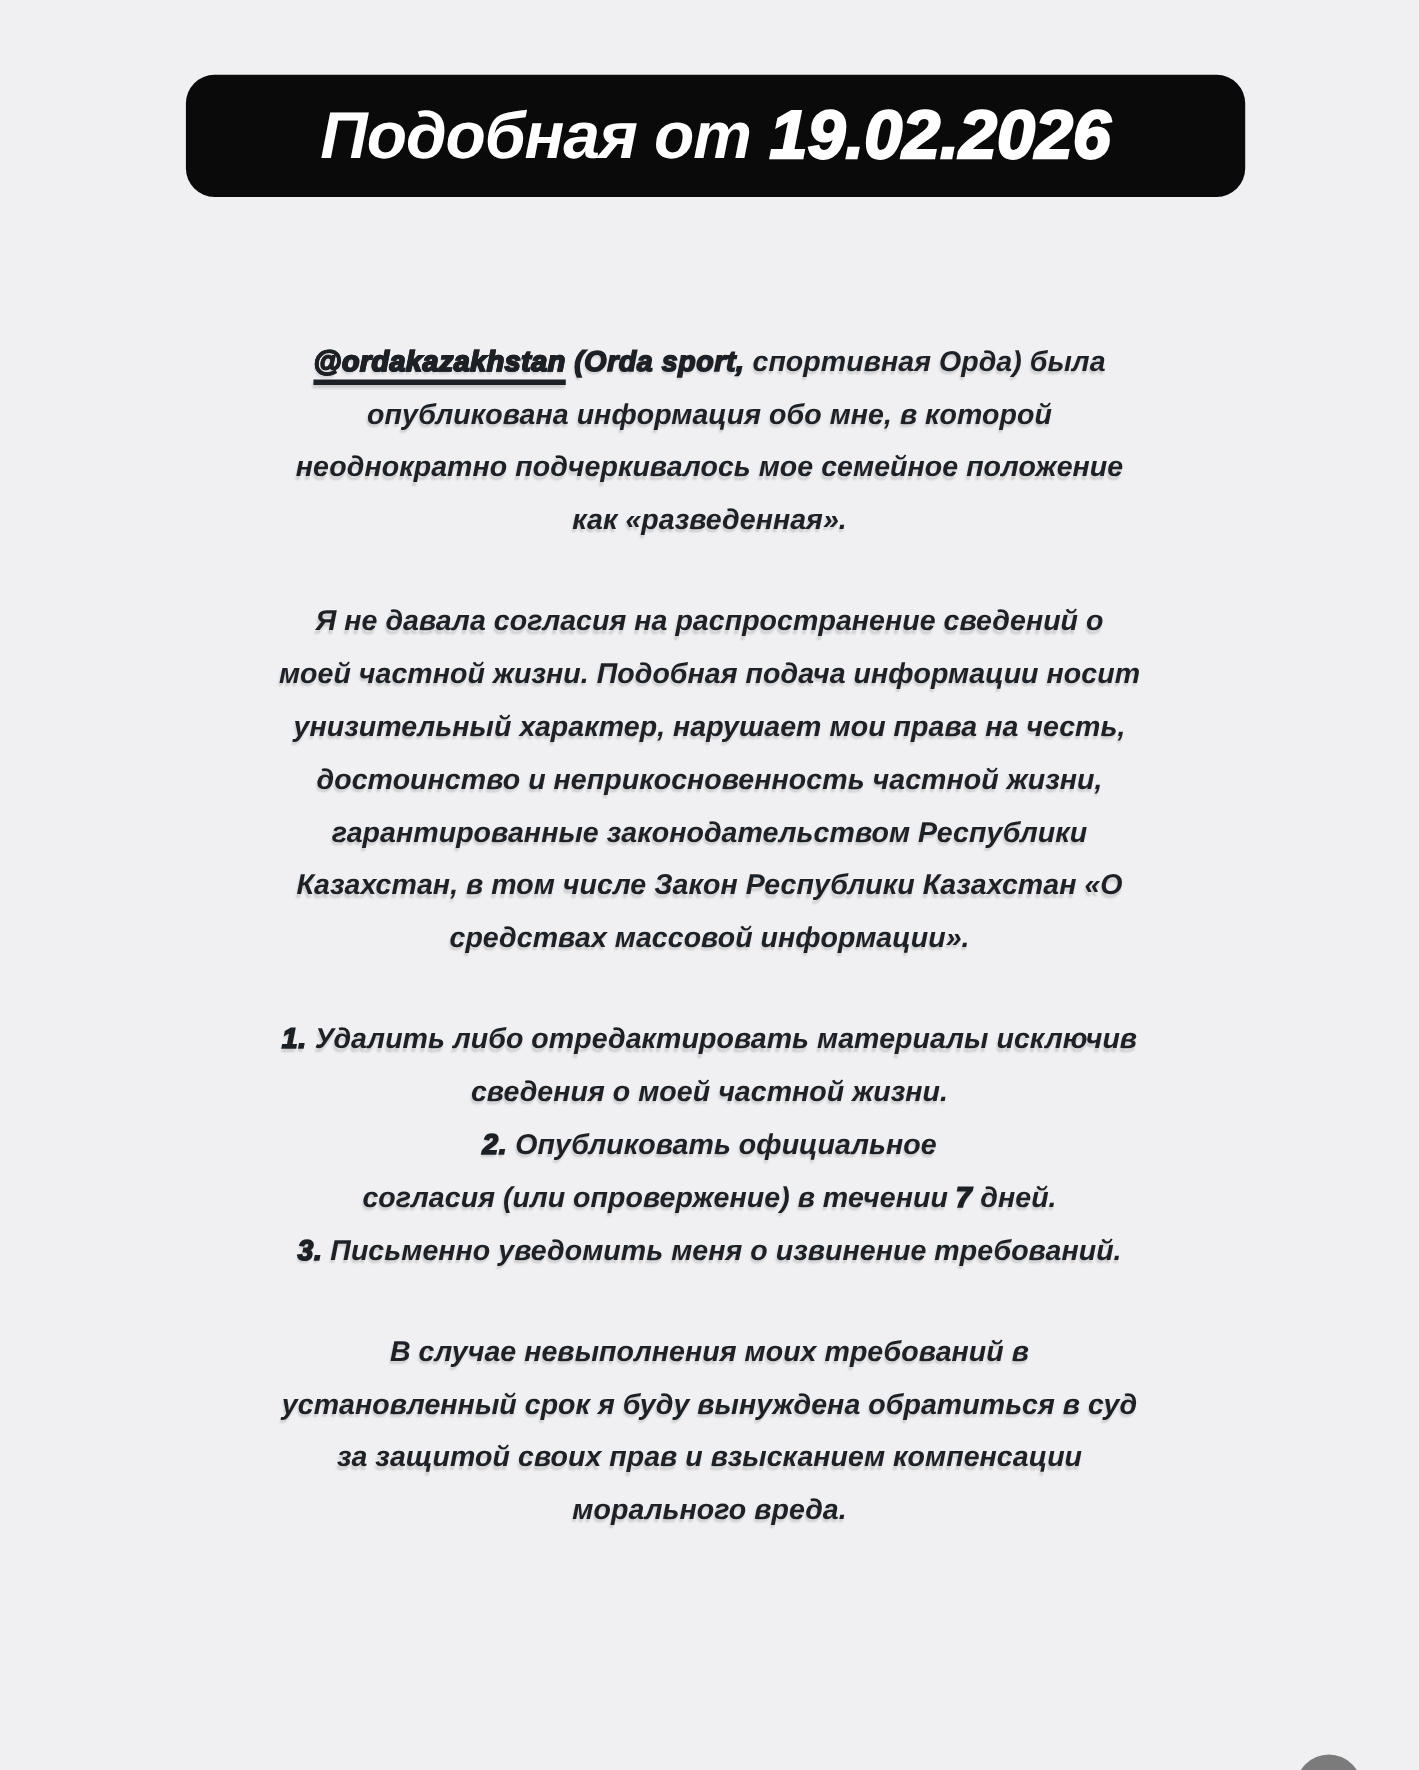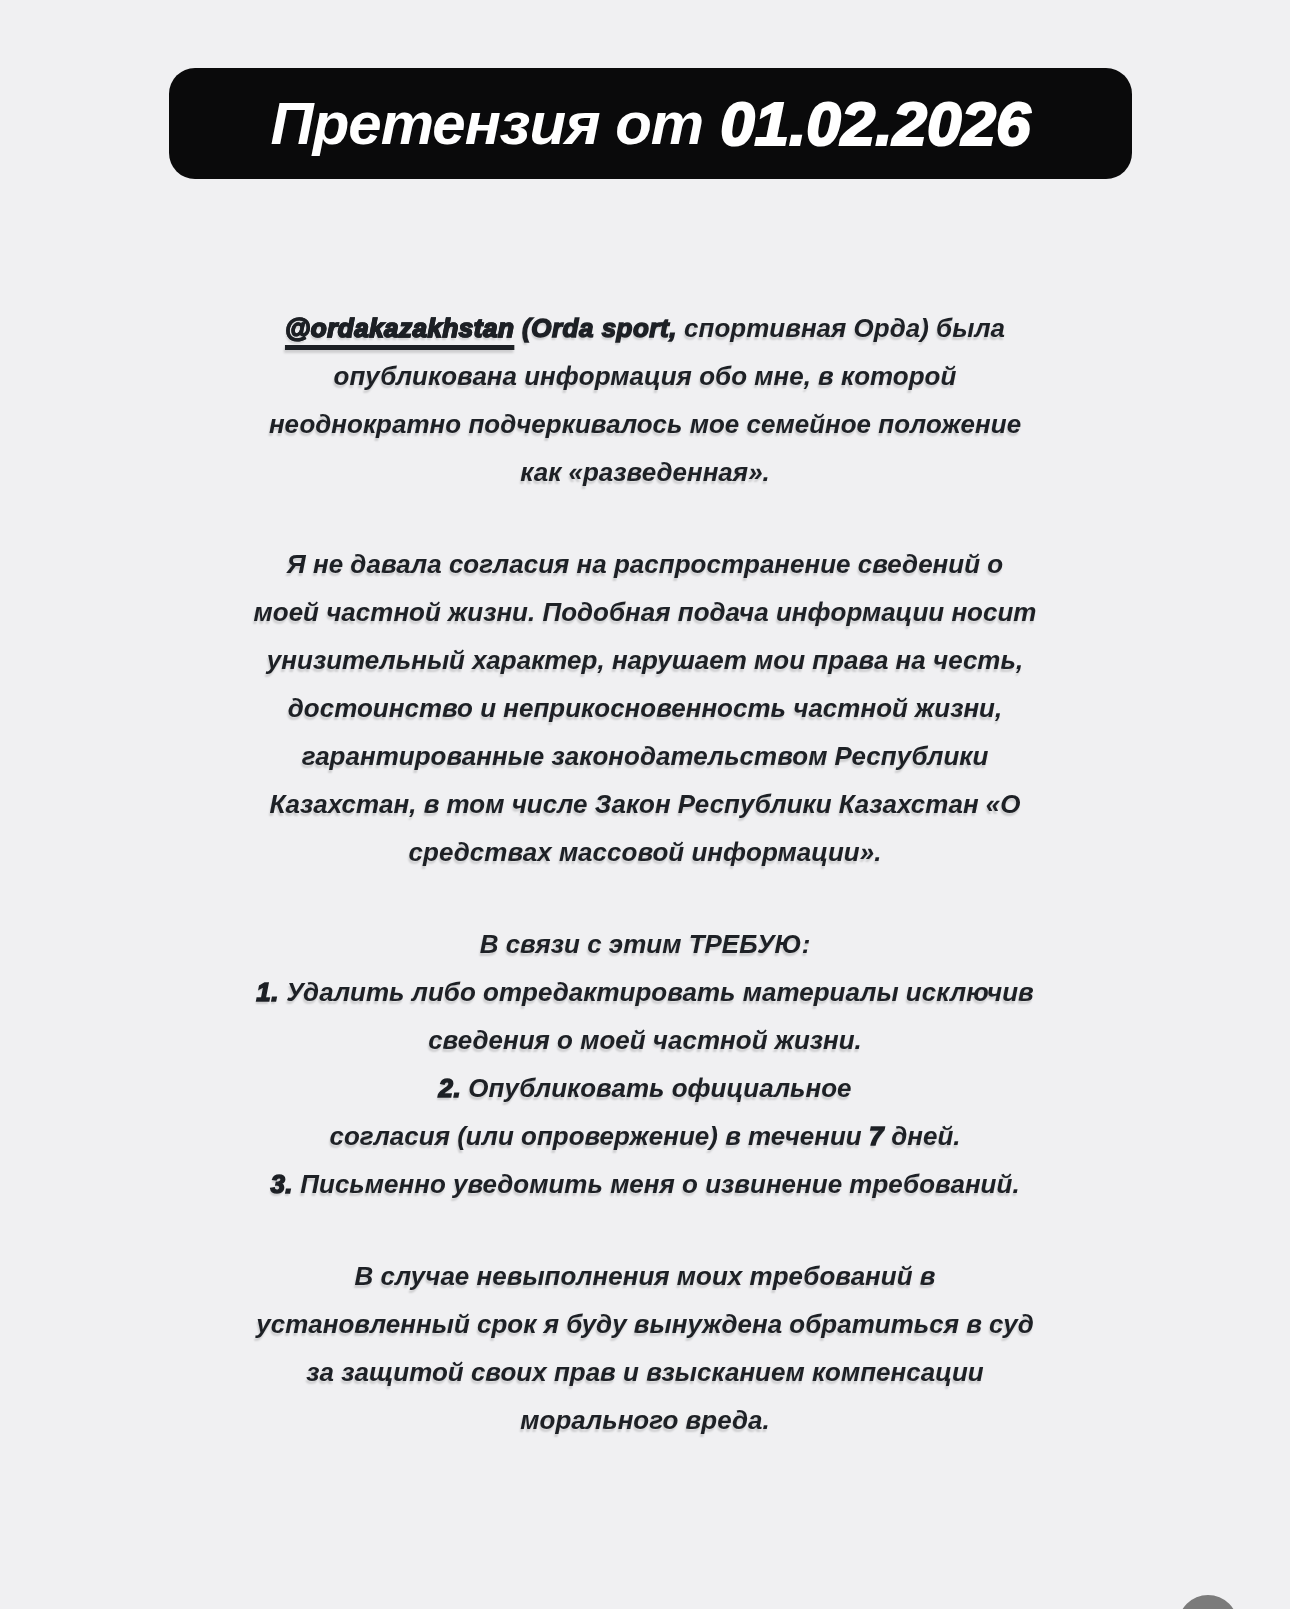--- a/index.html
+++ b/index.html
@@ -86,35 +86,34 @@
     border-radius: 50%;
     background: var(--avatar-gray);
   }
 </style>
 </head>
 <body>
 
 <div class="canvas">
 
   <div class="title-box">
-    <span class="title-left">Претензия от</span>
-    <span class="title-date">01.02.2026</span>
+    <span class="title-left">Подобная от</span>
+    <span class="title-date">19.02.2026</span>
   </div>
 
   <div class="body-text" id="paragraphs"><div class="para"><span class="heavy underline">@ordakazakhstan</span><span class="heavy"> (Orda sport,</span><span> спортивная Орда) была
 опубликована информация обо мне, в которой
 неоднократно подчеркивалось мое семейное положение
 как «разведенная».</span></div><div class="para"><span>Я не давала согласия на распространение сведений о
 моей частной жизни. Подобная подача информации носит
 унизительный характер, нарушает мои права на честь,
 достоинство и неприкосновенность частной жизни,
 гарантированные законодательством Республики
 Казахстан, в том числе Закон Республики Казахстан «О
-средствах массовой информации».</span></div><div class="para"><span>В связи с этим ТРЕБУЮ:
-</span><span class="heavy">1.</span><span> Удалить либо отредактировать материалы исключив
+средствах массовой информации».</span></div><div class="para"><span class="heavy">1.</span><span> Удалить либо отредактировать материалы исключив
 сведения о моей частной жизни.
 </span><span class="heavy">2.</span><span> Опубликовать официальное
 согласия (или опровержение) в течении </span><span class="heavy">7</span><span> дней.
 </span><span class="heavy">3.</span><span> Письменно уведомить меня о извинение требований.
 </span></div><div class="para"><span>В случае невыполнения моих требований в
 установленный срок я буду вынуждена обратиться в суд
 за защитой своих прав и взысканием компенсации
 морального вреда.</span></div></div>
 
   <div class="avatar-bump"></div>

